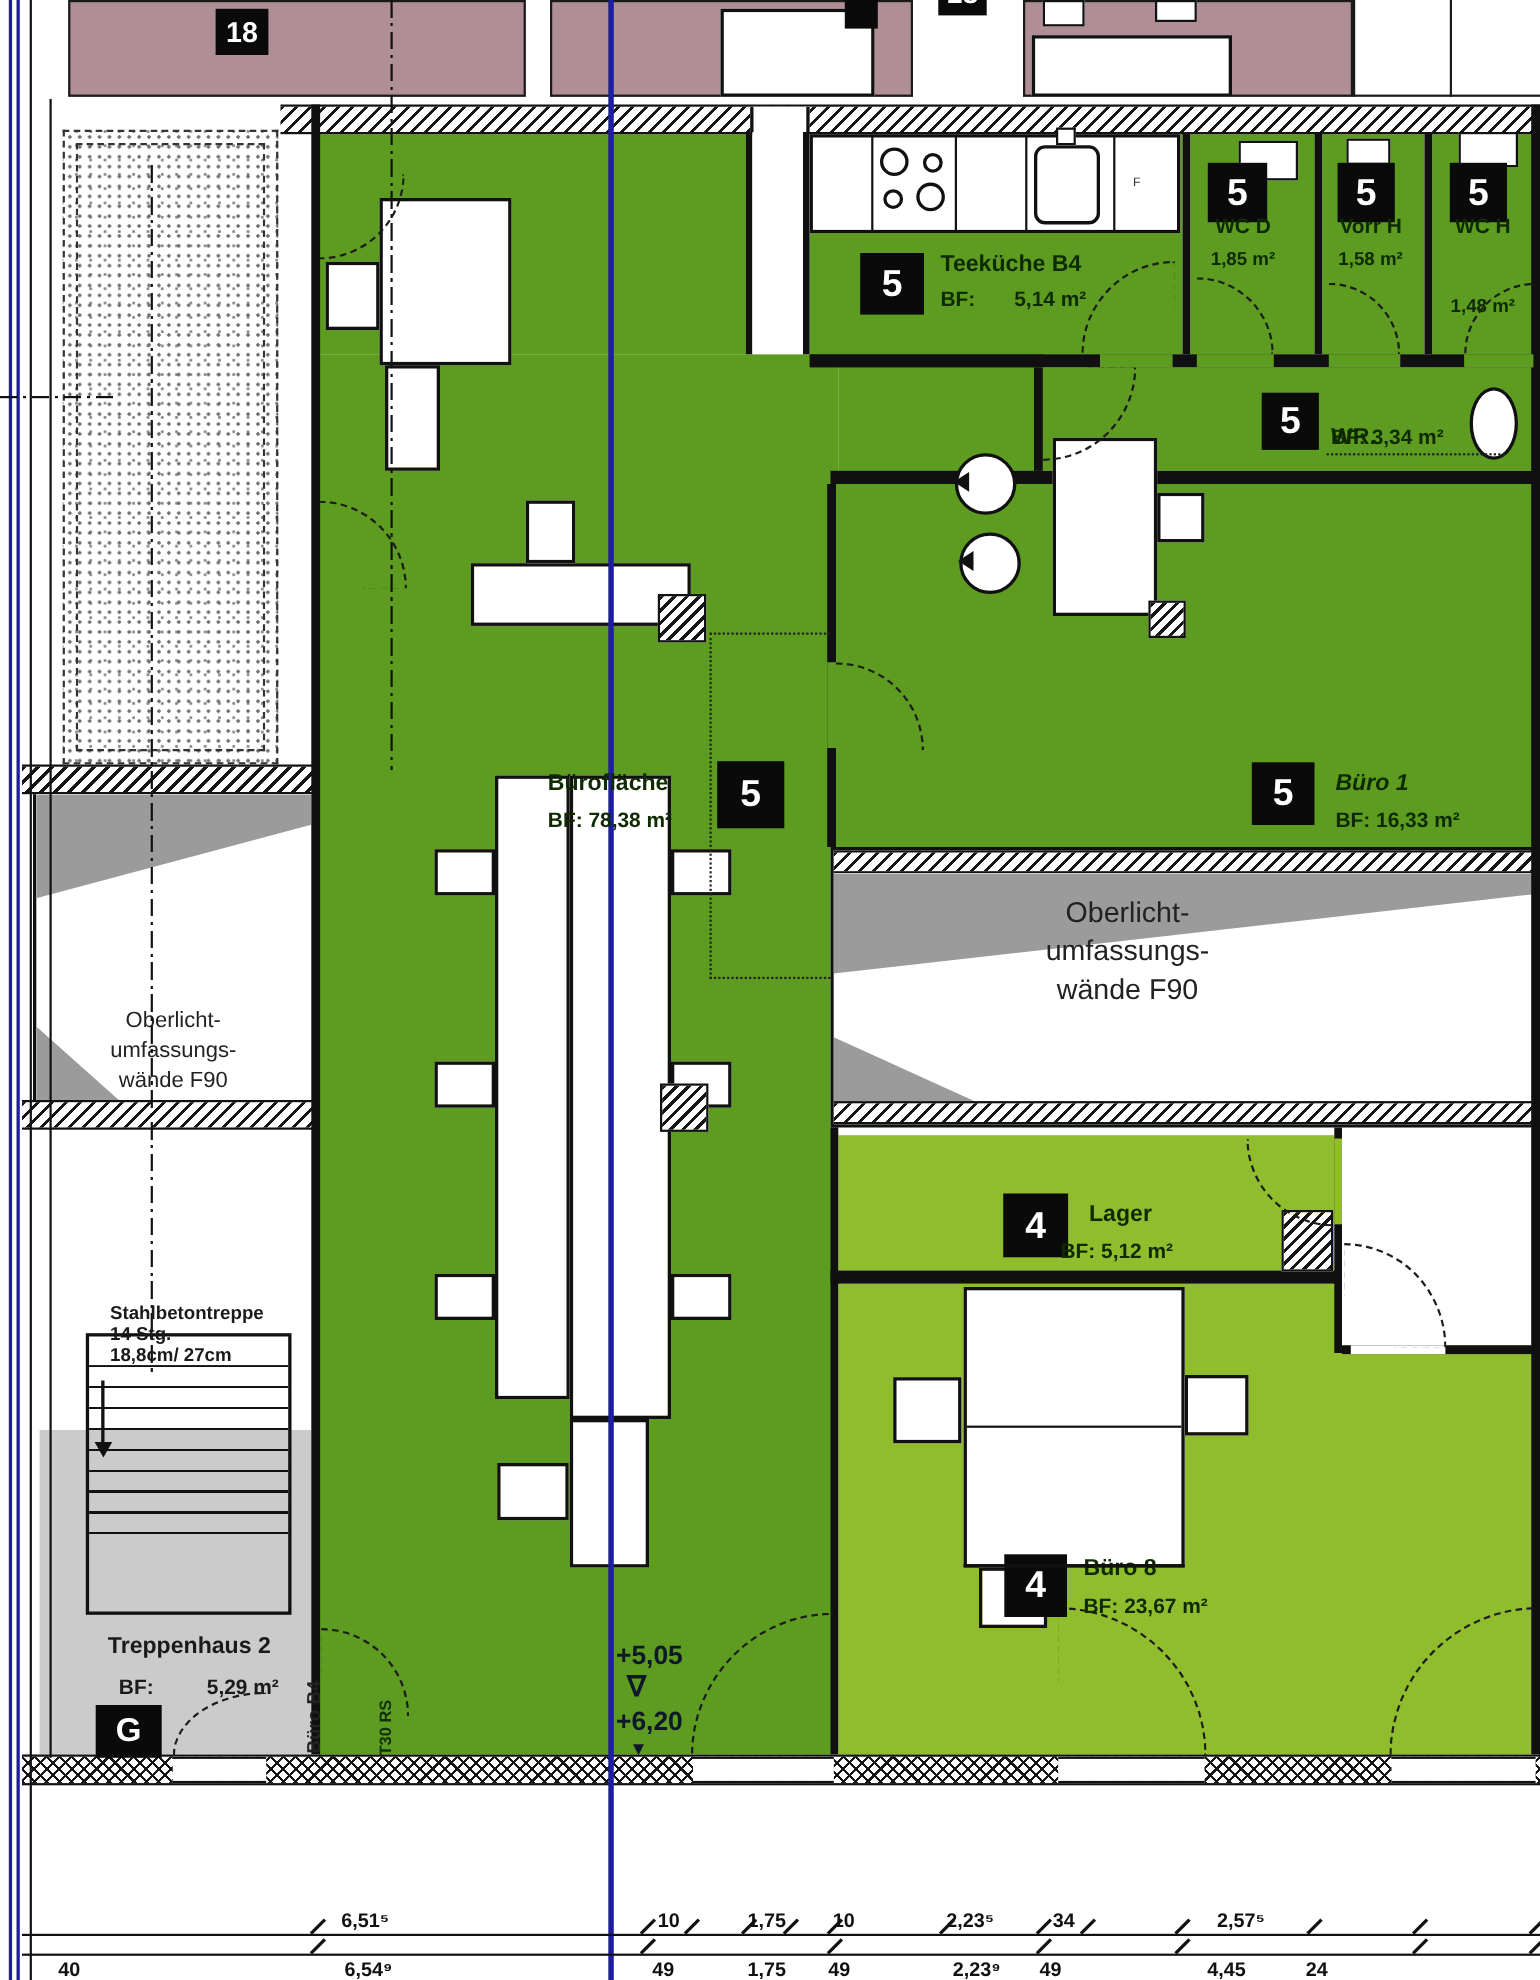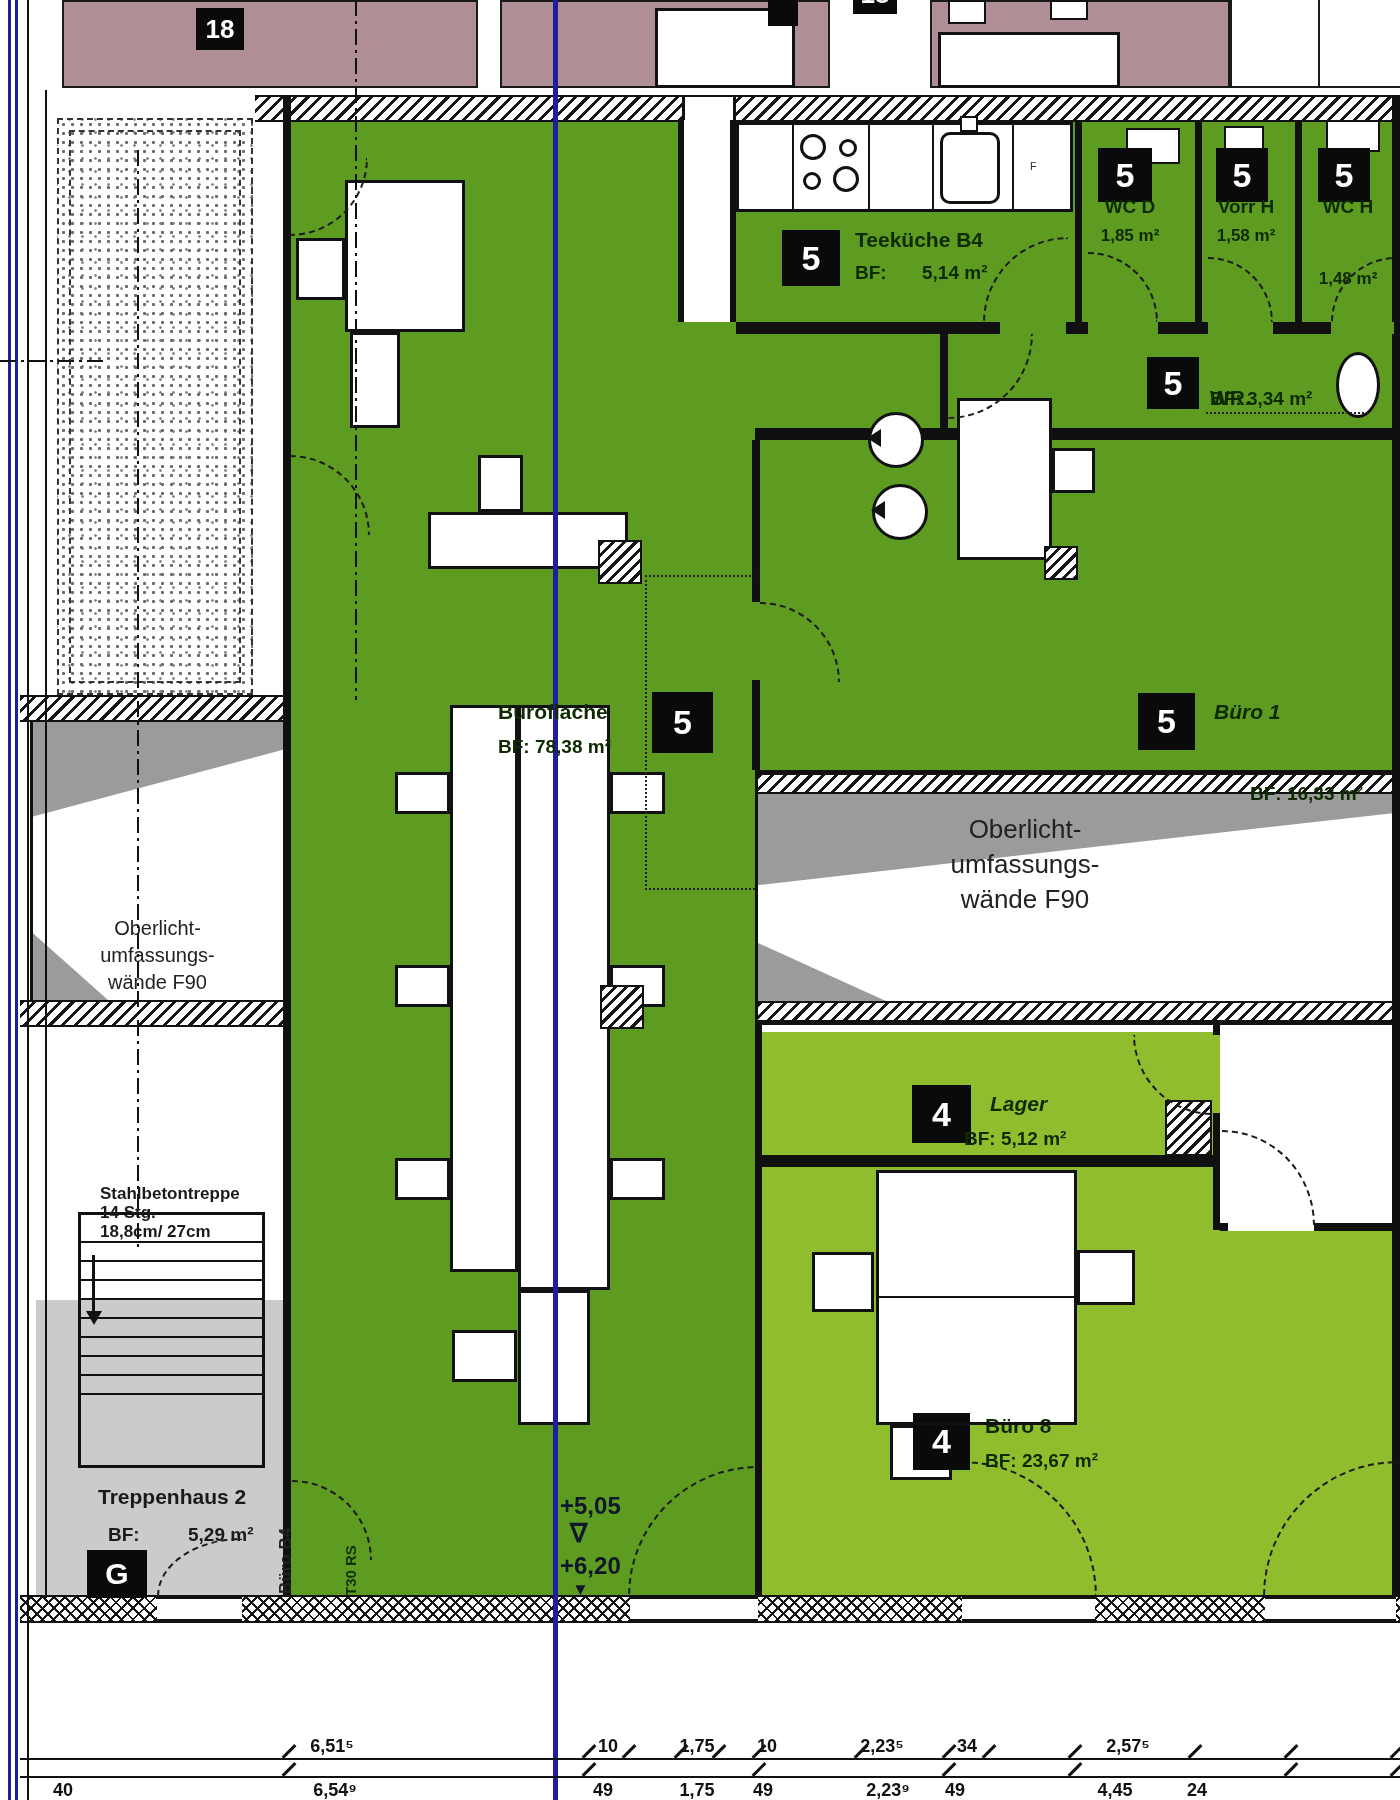--- a/index.html
+++ b/index.html
@@ -267,26 +267,26 @@
   <div class="abs numbox" style="left:652px;top:692px;width:61px;height:61px;">
       <span>5</span>
     </div>
   <div class="abs rname" style="left:498px;top:700px;">Bürofläche</div>
   <div class="abs rarea" style="left:498px;top:736px;">BF: 78,38 m²</div>
 
   <div class="abs numbox" style="left:1138px;top:693px;width:57px;height:57px;">
       <span>5</span>
     </div>
   <div class="abs rname" style="left:1214px;top:700px;font-style:italic;">Büro 1</div>
-  <div class="abs rarea" style="left:1250px;top:736px;margin-top:47px;">BF: 16,33 m²</div>
+  <div class="abs rarea" style="left:1214px;top:736px;">BF: 16,33 m²</div>
 
   <div class="abs numbox" style="left:912px;top:1085px;width:59px;height:58px;">
       <span>4</span>
     </div>
-  <div class="abs rname" style="left:990px;top:1092px;font-style:italic;">Lager</div>
+  <div class="abs rname" style="left:990px;top:1092px;">Lager</div>
   <div class="abs rarea" style="left:964px;top:1128px;">BF: 5,12 m²</div>
 
   <div class="abs numbox" style="left:913px;top:1413px;width:57px;height:57px;">
       <span>4</span>
     </div>
   <div class="abs rname" style="left:985px;top:1414px;">Büro 8</div>
   <div class="abs" style="left:876px;top:1422px;width:201px;height:3px;background:#111;"></div>
   <div class="abs rarea" style="left:985px;top:1450px;">BF: 23,67 m²</div>
 
   <div class="abs blkname" style="left:98px;top:1485px;">Treppenhaus 2</div>

